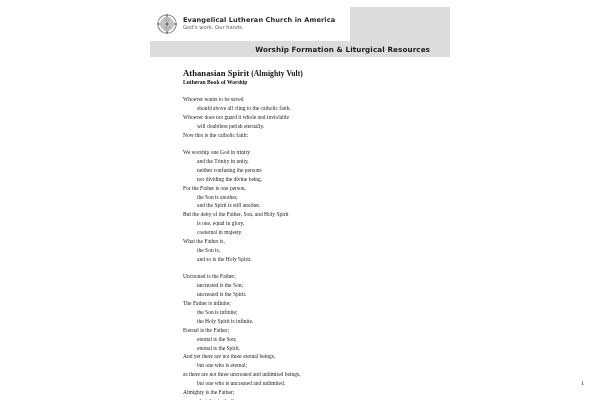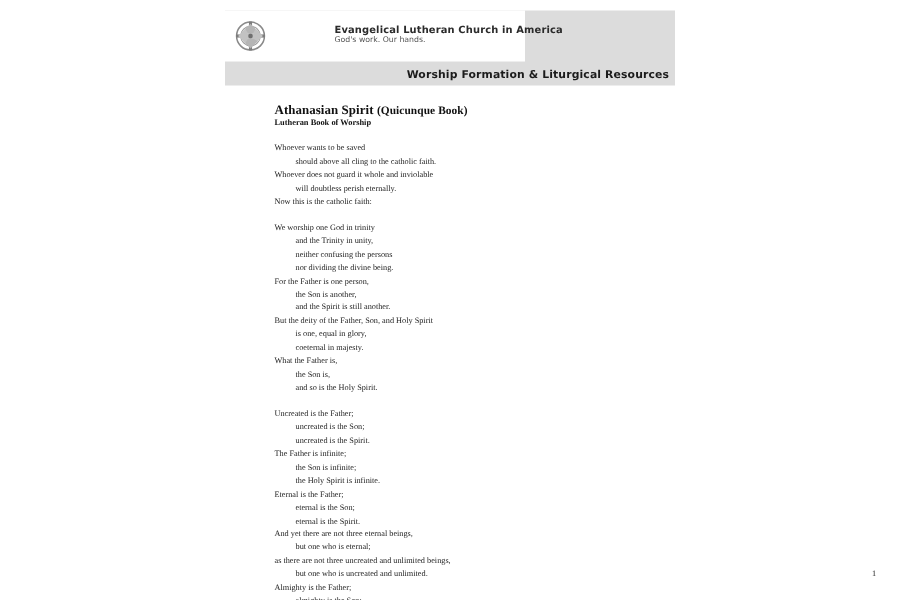--- a/index.html
+++ b/index.html
@@ -37,21 +37,20 @@
     position: absolute;
     left: 0px;
     top: 0px;
     width: 200px;
     height: 34px;
     background: #ffffff;
     display: flex;
     align-items: center;
     padding-left: 6px;
     box-sizing: border-box;
-    gap: 40px;
   }
 
   #logo-mark {
     width: 22px;
     height: 22px;
     flex: 0 0 22px;
     margin-right: 5px;
   }
 
   #org-text {
@@ -74,21 +73,21 @@
     font-family: "DejaVu Sans", sans-serif;
     font-size: 5.2px;
     font-weight: normal;
     color: #555555;
     margin-top: 1.5px;
     white-space: nowrap;
   }
 
   #dept-line {
     position: absolute;
-    right: 4px;
+    right: 20px;
     bottom: 3px;
     font-family: "DejaVu Sans", sans-serif;
     font-size: 7.2px;
     font-weight: bold;
     color: #1b1b1b;
     letter-spacing: 0.1px;
     white-space: nowrap;
   }
 
   
@@ -168,21 +167,21 @@
         <div id="org-tagline">God's work. Our hands.</div>
       </div>
     </div>
 
     <div id="dept-line">Worship Formation &amp; Liturgical Resources</div>
   </div>
 
   <div id="doc">
     <h1 id="doc-title">
       <span>Athanasian Spirit</span>
-      <span class="latin">(Quicunque Book)</span>
+      <span class="latin">(Almighty Vult)</span>
     </h1>
     <div id="doc-subtitle">Lutheran Book of Worship</div>
 
     <div id="stanzas">
         <div class="stanza">
           <div class="line">Whoever wants to be saved</div>
           <div class="line i1">should above all cling to the catholic faith.</div>
           <div class="line">Whoever does not guard it whole and inviolable</div>
           <div class="line i1">will doubtless perish eternally.</div>
           <div class="line">Now this is the catholic faith:</div>

